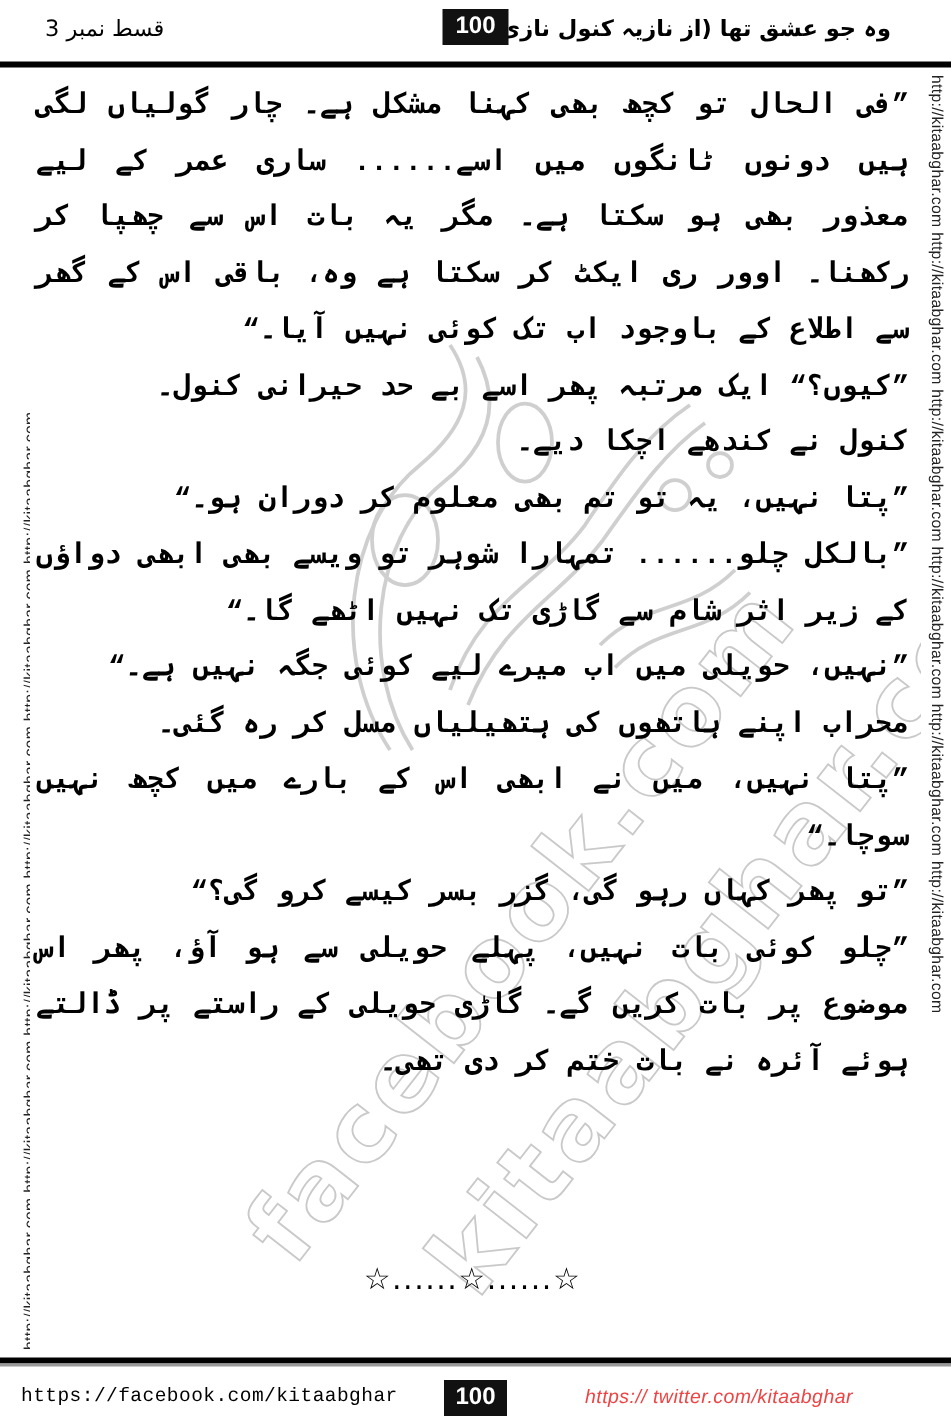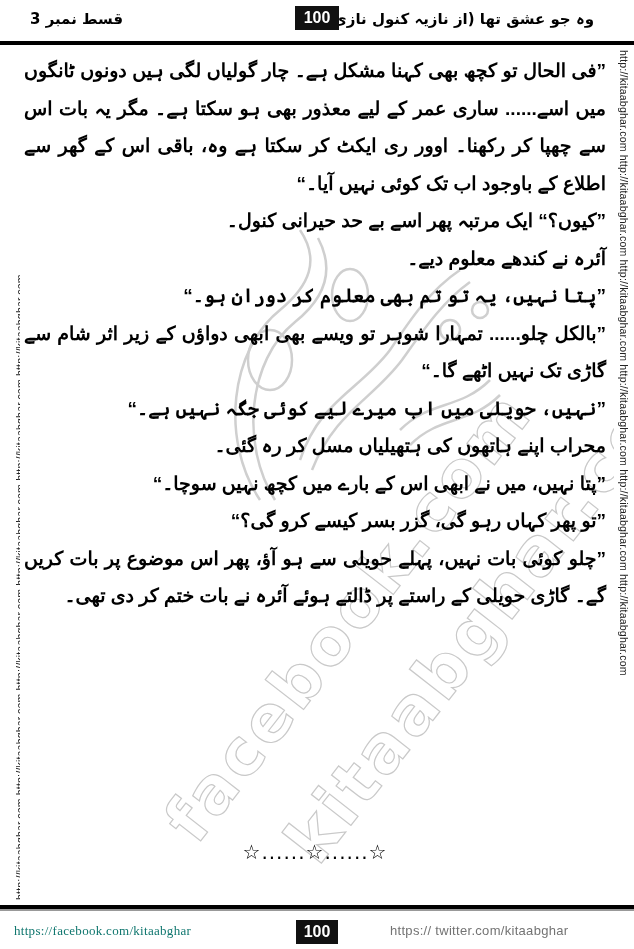--- a/index.html
+++ b/index.html
@@ -1,49 +1,49 @@
 <!DOCTYPE html>
 <html><head>
 <meta charset="utf-8">
 <style>
   html, body { margin:0; padding:0; background:#ffffff; }
   body { width:634px; height:949px; position:relative; overflow:hidden; font-family:"DejaVu Sans", sans-serif; color:#000; }
 
   
   .header { position:absolute; left:0; top:0; width:634px; height:46px; }
   .hdr-title { position:absolute; right:40px; top:10px; font-size:15px; font-weight:bold; direction:rtl; }
-  .hdr-episode { position:absolute; left:30px; top:10px; font-size:15px; font-weight:bold; direction:rtl; }
+  .hdr-episode { position:absolute; left:30px; top:10px; font-size:15px; font-weight:normal; direction:rtl; }
   .page-badge { position:absolute; left:295px; top:6px; width:44px; height:24px; background:#111; color:#fff; font-family:"Liberation Sans", sans-serif; font-weight:bold; font-size:16px; text-align:center; line-height:24px; }
   .hdr-rule { position:absolute; left:0; top:41px; width:634px; height:4px; background:#000; }
 
   
   .side { position:absolute; top:50px; height:850px; width:20px; overflow:hidden; }
   .side span { position:absolute; white-space:nowrap; font-family:"Liberation Sans", sans-serif; font-size:10.5px; color:#222; letter-spacing:0.2px; }
   .side-left { left:0; }
   .side-left span { left:14px; top:850px; transform-origin:0 0; transform:rotate(-90deg); }
   .side-right { right:0; }
   .side-right span { left:6px; top:0; transform-origin:0 0; transform:rotate(90deg) translateY(-10px); }
 
   
   .watermark { position:absolute; left:20px; top:50px; width:594px; height:850px; pointer-events:none; overflow:hidden; }
   .wm-text { position:absolute; font-family:"DejaVu Sans", sans-serif; font-weight:bold; font-size:64px; color:transparent; -webkit-text-stroke:1.2px #c9c9c9; white-space:nowrap; transform-origin:0 0; letter-spacing:4px; }
   .wm-fb { left:130px; top:760px; transform:rotate(-52deg); }
   .wm-kg { left:250px; top:780px; transform:rotate(-52deg); font-size:66px; }
   .wm-emblem { position:absolute; left:180px; top:150px; width:320px; height:320px; }
 
   
   .content { position:absolute; left:24px; top:52px; width:582px; direction:rtl; text-align:right; }
-  .para { font-family:Liberation Sans, sans-serif; font-size:19px; line-height:37.5px; font-weight:bold; margin:0; text-align:justify; text-align-last:right; }
+  .para { font-family:Liberation Mono, monospace; font-size:19px; line-height:37.5px; font-weight:bold; margin:0; text-align:justify; text-align-last:right; }
   .stars { position:absolute; left:230px; top:840px; width:170px; text-align:center; font-size:20px; letter-spacing:1px; color:#000; }
 
   
   .ftr-rule { position:absolute; left:0; top:905px; width:634px; height:4px; background:#000; }
   .ftr-rule2 { position:absolute; left:0; top:909px; width:634px; height:2px; background:#999; }
-  .ftr-fb { position:absolute; left:14px; top:923px; font-family:Liberation Serif, serif; font-size:13px; color:#0f766e; letter-spacing:0.3px; }
-  .ftr-tw { position:absolute; left:390px; top:923px; font-family:"Liberation Sans", sans-serif; font-size:13px; color:#737373; letter-spacing:0.3px; }
+  .ftr-fb { position:absolute; left:14px; top:923px; font-family:Liberation Mono, monospace; font-size:13px; color:#000000; letter-spacing:0.3px; }
+  .ftr-tw { position:absolute; left:390px; top:923px; font-family:"Liberation Sans", sans-serif; font-size:13px; color:#ef4444; letter-spacing:0.3px;font-style:italic; }
   .ftr-badge { position:absolute; left:296px; top:920px; width:42px; height:24px; background:#111; color:#fff; font-family:"Liberation Sans", sans-serif; font-weight:bold; font-size:16px; text-align:center; line-height:24px; }
 </style>
 </head>
 <body>
 
 <div class="header">
   <div class="hdr-title">وہ جو عشق تھا (از نازیہ کنول نازی)</div>
   <div class="page-badge">100</div>
   <div class="hdr-episode">قسط نمبر 3</div>
   <div class="hdr-rule"></div>
@@ -69,21 +69,21 @@
     <circle cx="250" cy="130" r="10"></circle>
     <circle cx="280" cy="110" r="8"></circle>
   </svg>
   <div class="wm-text wm-fb">facebook.com</div>
   <div class="wm-text wm-kg">kitaabghar.com</div>
 </div>
 
 <div class="content">
   <p class="para">”فی الحال تو کچھ بھی کہنا مشکل ہے۔ چار گولیاں لگی ہیں دونوں ٹانگوں میں اسے...... ساری عمر کے لیے معذور بھی ہو سکتا ہے۔ مگر یہ بات اس سے چھپا کر رکھنا۔ اوور ری ایکٹ کر سکتا ہے وہ، باقی اس کے گھر سے اطلاع کے باوجود اب تک کوئی نہیں آیا۔“</p>
   <p class="para">”کیوں؟“ ایک مرتبہ پھر اسے بے حد حیرانی کنول۔</p>
-  <p class="para">آئرہ نے کندھے معلوم دیے۔</p>
+  <p class="para">کنول نے کندھے اچکا دیے۔</p>
   <p class="para">”پتا نہیں، یہ تو تم بھی معلوم کر دوران ہو۔“</p>
   <p class="para">”بالکل چلو...... تمہارا شوہر تو ویسے بھی ابھی دواؤں کے زیر اثر شام سے گاڑی تک نہیں اٹھے گا۔“</p>
   <p class="para">”نہیں، حویلی میں اب میرے لیے کوئی جگہ نہیں ہے۔“</p>
   <p class="para">محراب اپنے ہاتھوں کی ہتھیلیاں مسل کر رہ گئی۔</p>
   <p class="para">”پتا نہیں، میں نے ابھی اس کے بارے میں کچھ نہیں سوچا۔“</p>
   <p class="para">”تو پھر کہاں رہو گی، گزر بسر کیسے کرو گی؟“</p>
   <p class="para">”چلو کوئی بات نہیں، پہلے حویلی سے ہو آؤ، پھر اس موضوع پر بات کریں گے۔ گاڑی حویلی کے راستے پر ڈالتے ہوئے آئرہ نے بات ختم کر دی تھی۔</p>
 
 </div>
 

